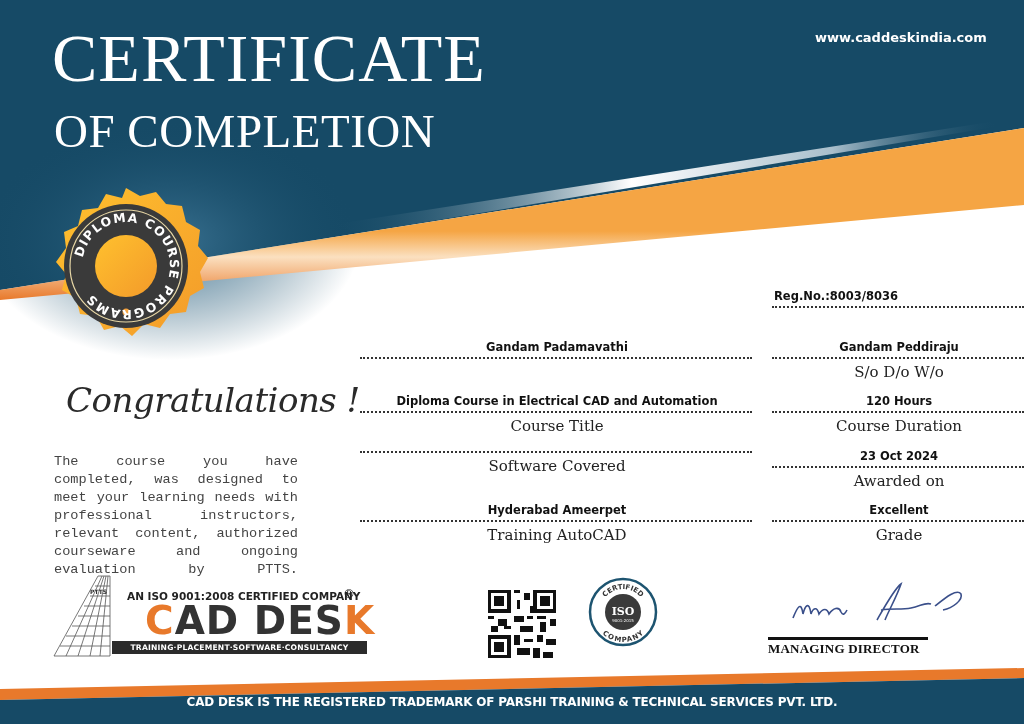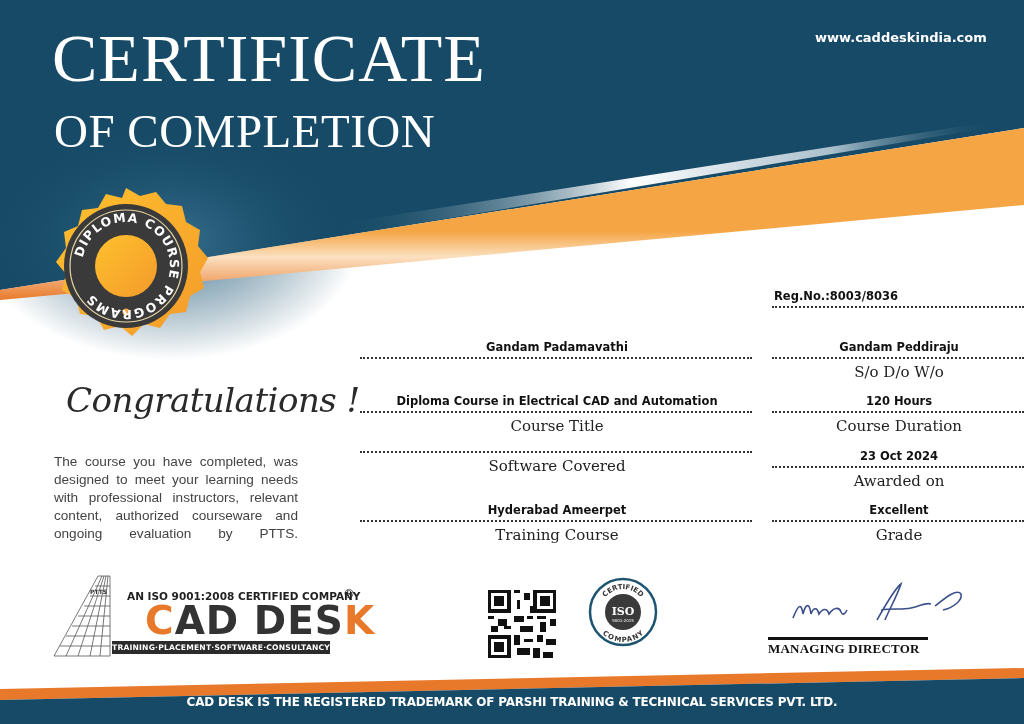--- a/index.html
+++ b/index.html
@@ -3,36 +3,36 @@
 <meta charset="utf-8">
 <style>
   html, body { margin:0; padding:0; }
   body { width:1024px; height:724px; position:relative; overflow:hidden; background:#ffffff; font-family:"DejaVu Sans", sans-serif; }
   .bg-svg { position:absolute; left:0; top:0; width:1024px; height:724px; }
   .title1 { position:absolute; left:52px; top:24px; font-family:"Liberation Serif","DejaVu Serif",serif; color:#fff; font-size:68px; letter-spacing:1px; line-height:1; }
   .title2 { position:absolute; left:54px; top:108px; font-family:"Liberation Serif","DejaVu Serif",serif; color:#fff; font-size:47px; letter-spacing:0.5px; line-height:1; }
   .website { position:absolute; left:815px; top:30px; color:#fff; font-family:"DejaVu Sans",sans-serif; font-weight:bold; font-size:13px; }
   .badge { position:absolute; left:40px; top:186px; width:172px; height:160px; }
   .congrats { position:absolute; left:66px; top:380px; font-family:"DejaVu Serif",serif; font-style:italic; font-size:34px; color:#2a2a2a; letter-spacing:-0.5px; }
-  .blurb { position:absolute; left:54px; top:453px; width:244px; font-family:Liberation Sans, sans-serif; font-size:13.6px; line-height:18px; color:#444; text-align:justify; text-align-last:justify; }
+  .blurb { position:absolute; left:54px; top:453px; width:244px; font-family:Liberation Mono, monospace; font-size:13.6px; line-height:18px; color:#444; text-align:justify; text-align-last:justify; }
   .field { position:absolute;text-align:center; }
   .field .val { font-family:"DejaVu Sans",sans-serif; font-weight:bold; font-size:11.5px; color:#111; height:15px; line-height:15px; padding-left:2px; }
   .field .dots { border-bottom:2px dotted #333; height:0; margin-top:2px; }
   .field .lbl { font-family:"DejaVu Serif",serif; font-size:15px; color:#222; margin-top:4px; padding-left:2px; }
   .col-l { left:360px; width:392px; }
   .col-r { left:772px; width:252px; }
   .reg { position:absolute; left:772px; top:289px; width:252px; }
   .reg .val { font-family:"DejaVu Sans",sans-serif; font-weight:bold; font-size:11.5px; color:#111; padding-left:2px; }
   .reg .dots { border-bottom:2px dotted #333; margin-top:3px; }
   .logo { position:absolute; left:52px; top:574px; width:310px; height:84px; }
   .iso-line { position:absolute; left:127px; top:590px; font-family:"DejaVu Sans",sans-serif; font-weight:bold; font-size:10.5px; color:#222; white-space:nowrap; }
   .reg-mark { position:absolute; left:343px; top:587px; font-size:12px; color:#222; }
   .caddesk { position:absolute; left:110px; top:601px; font-family:"DejaVu Sans",sans-serif; font-weight:bold; font-size:39px; letter-spacing:1px; line-height:1; color:#333; white-space:nowrap;padding-left:35px; }
   .caddesk .o { color:#e8792b; }
-  .tagline { position:absolute; left:112px; top:641px; width:218px; height:13px; background:#2b2b2b; color:#fff; font-family:"DejaVu Sans",sans-serif; font-weight:bold; font-size:7.6px; line-height:13px; text-align:center; white-space:nowrap; letter-spacing:0.2px; }
+  .tagline { position:absolute; left:112px; top:641px; width:255px; height:13px; background:#2b2b2b; color:#fff; font-family:"DejaVu Sans",sans-serif; font-weight:bold; font-size:7.6px; line-height:13px; text-align:center; white-space:nowrap; letter-spacing:0.2px; }
   .qr { position:absolute; left:488px; top:590px; width:68px; height:68px; }
   .iso-seal { position:absolute; left:588px; top:577px; width:70px; height:70px; }
   .sig { position:absolute; left:785px; top:580px; width:190px; height:48px; }
   .sig-line { position:absolute; left:768px; top:637px; width:160px; height:3px; background:#111; }
   .md { position:absolute; left:768px; top:641px; font-family:"Liberation Serif","DejaVu Serif",serif; font-weight:bold; font-size:13px; color:#111; letter-spacing:0.2px; }
   .footer-text { position:absolute; left:0; top:694px; width:1024px; text-align:center; color:#fff; font-family:"DejaVu Sans",sans-serif; font-weight:bold; font-size:13px; letter-spacing:-0.2px; transform:scaleX(0.92); }
 </style>
 </head>
 <body>
 
@@ -106,21 +106,21 @@
   <div class="dots"></div>
   <div class="lbl">Course Title</div>
 </div>
 <div class="field col-l" style="top:449px;">
   <div class="dots"></div>
   <div class="lbl">Software Covered</div>
 </div>
 <div class="field col-l" style="top:503px;">
   <div class="val">Hyderabad Ameerpet</div>
   <div class="dots"></div>
-  <div class="lbl">Training Course</div>
+  <div class="lbl">Training AutoCAD</div>
 </div>
 
 <div class="field col-r" style="top:340px;">
   <div class="val">Gandam Peddiraju</div>
   <div class="dots"></div>
   <div class="lbl">S/o D/o W/o</div>
 </div>
 <div class="field col-r" style="top:394px;">
   <div class="val">120 Hours</div>
   <div class="dots"></div>

